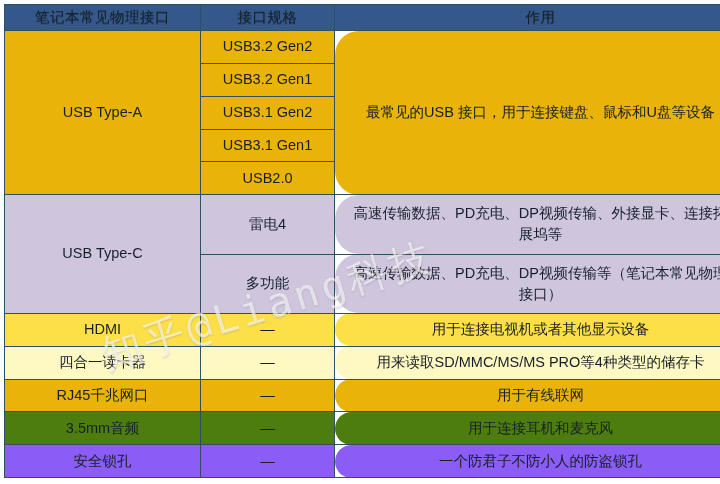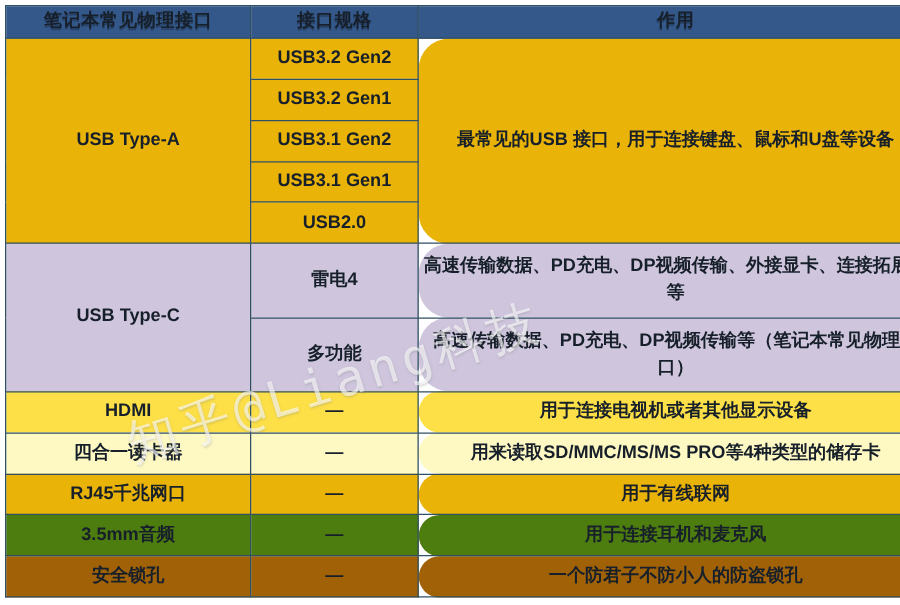--- a/index.html
+++ b/index.html
@@ -21,25 +21,25 @@
     height:474px;
     border-collapse:collapse;
     table-layout:fixed;
     position:relative;
     z-index:2;
   }
   table.port-table td,table.port-table th{
     border:1px solid #2f4f63;
     text-align:center;
     vertical-align:middle;
-    padding:2px 2px;
+    padding:2px 16px;
     color:#17202a;
     font-size:14.5px;
     line-height:1.45;
-    font-weight:700;
+    font-weight:400;
   }
   thead th{
     background:#34588a;
     color:#ffffff;
     font-weight:bold;
     font-size:17px;
     letter-spacing:0.5px;
     border:1px solid #1d3557;
     text-shadow:0 1px 0 rgba(0,0,0,.25);
   }
@@ -47,21 +47,21 @@
   .c2{width:134px;}
   .c3{width:412px;}
 
   
   .band-a   {background:#eab308;}
   .band-c   {background:#cfc6de;}
   .band-hdmi{background:#fde047;}
   .band-card{background:#fef9c3;}
   .band-rj45{background:#eab308;}
   .band-audio{background:#4d7c0f;}
-  .band-lock{background:#a16207;}
+  .band-lock{background:#8b5cf6;}
 
   .group-label{font-size:15.5px;margin-left:20px;}
   .spec-cell{font-size:14.5px;}
   .dash{font-size:15px;letter-spacing:0;}
   .desc{font-size:14.5px;padding-left:10px;padding-right:10px;border-radius:24px;}
 
   
   #watermark{
     position:absolute;
     left:0;top:0;width:720px;height:484px;

